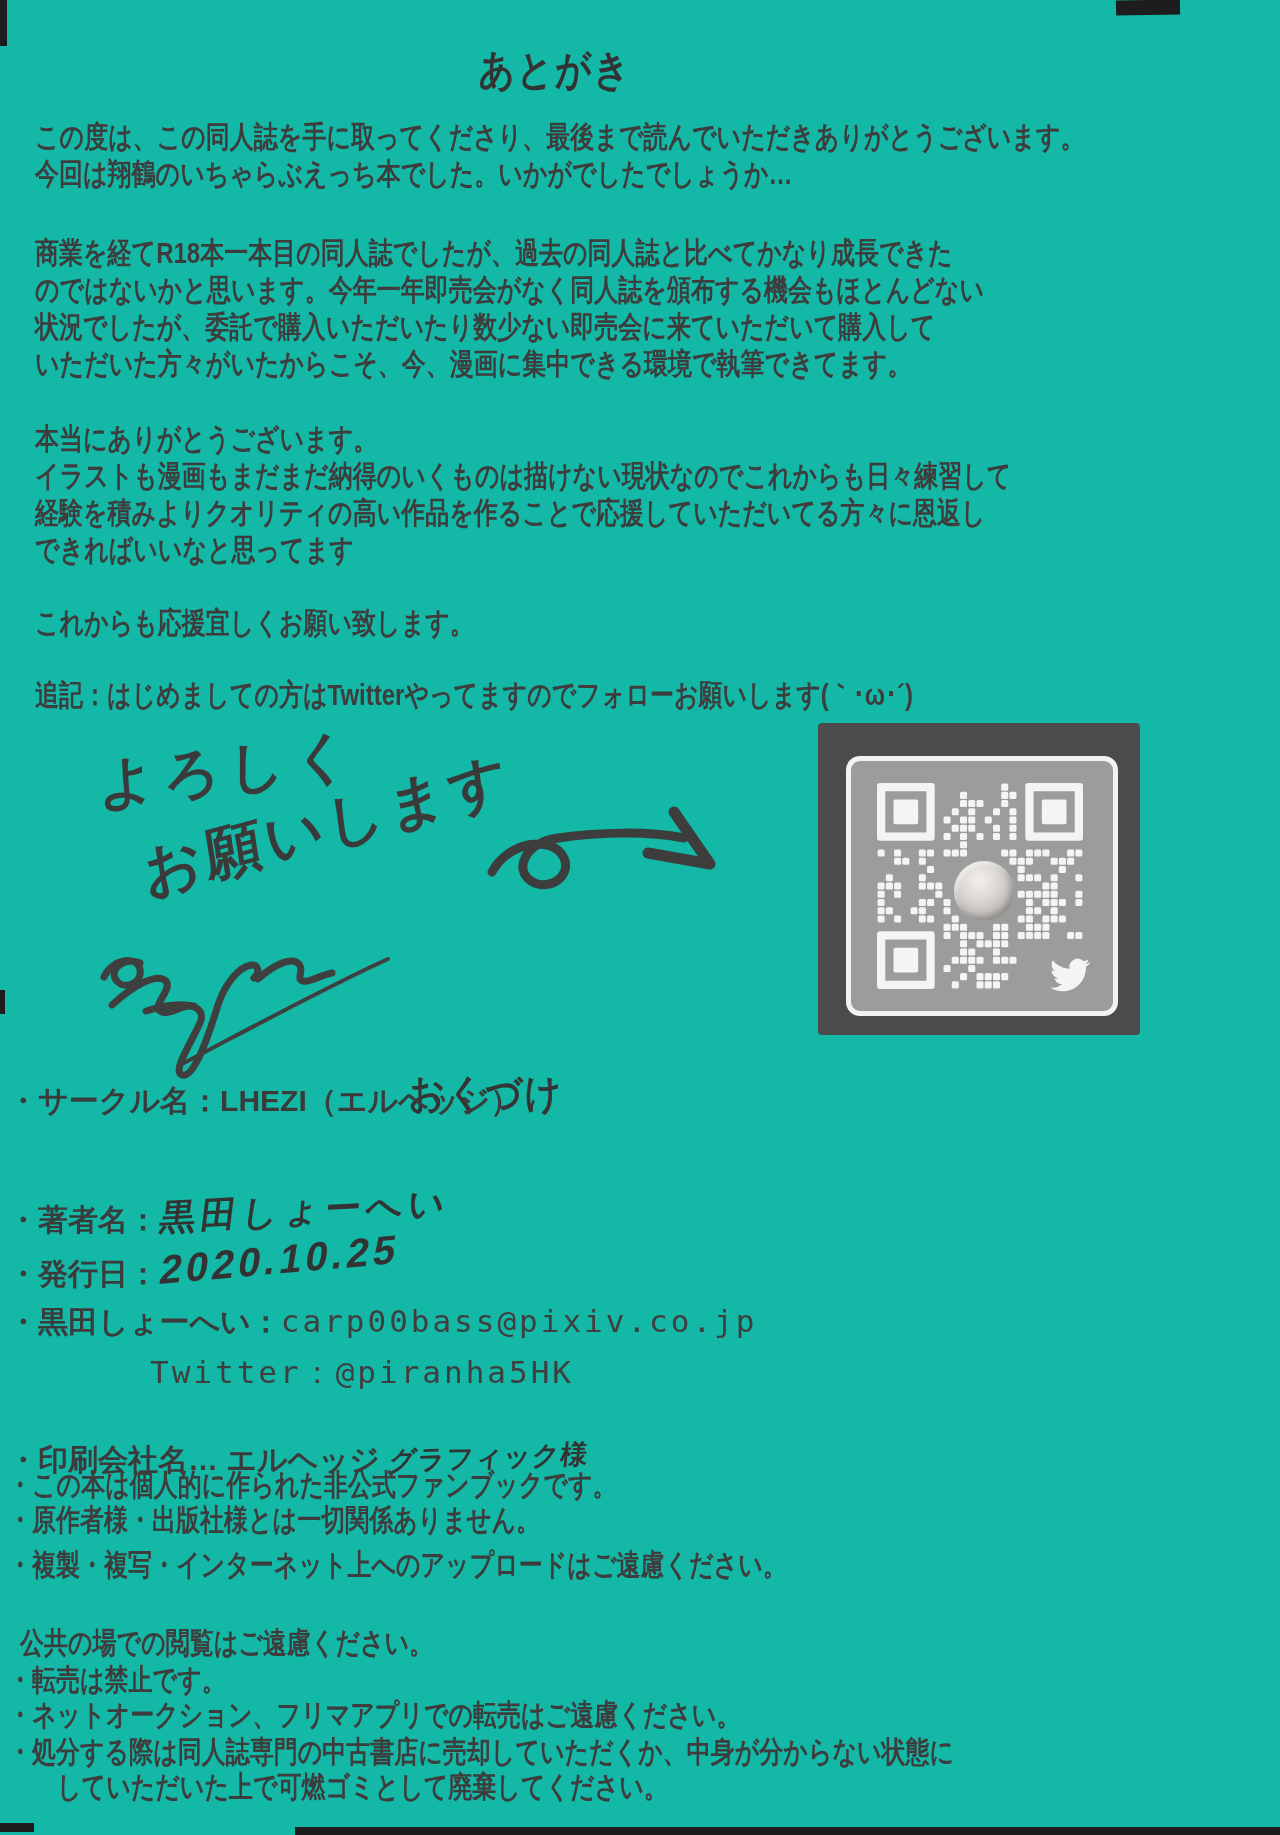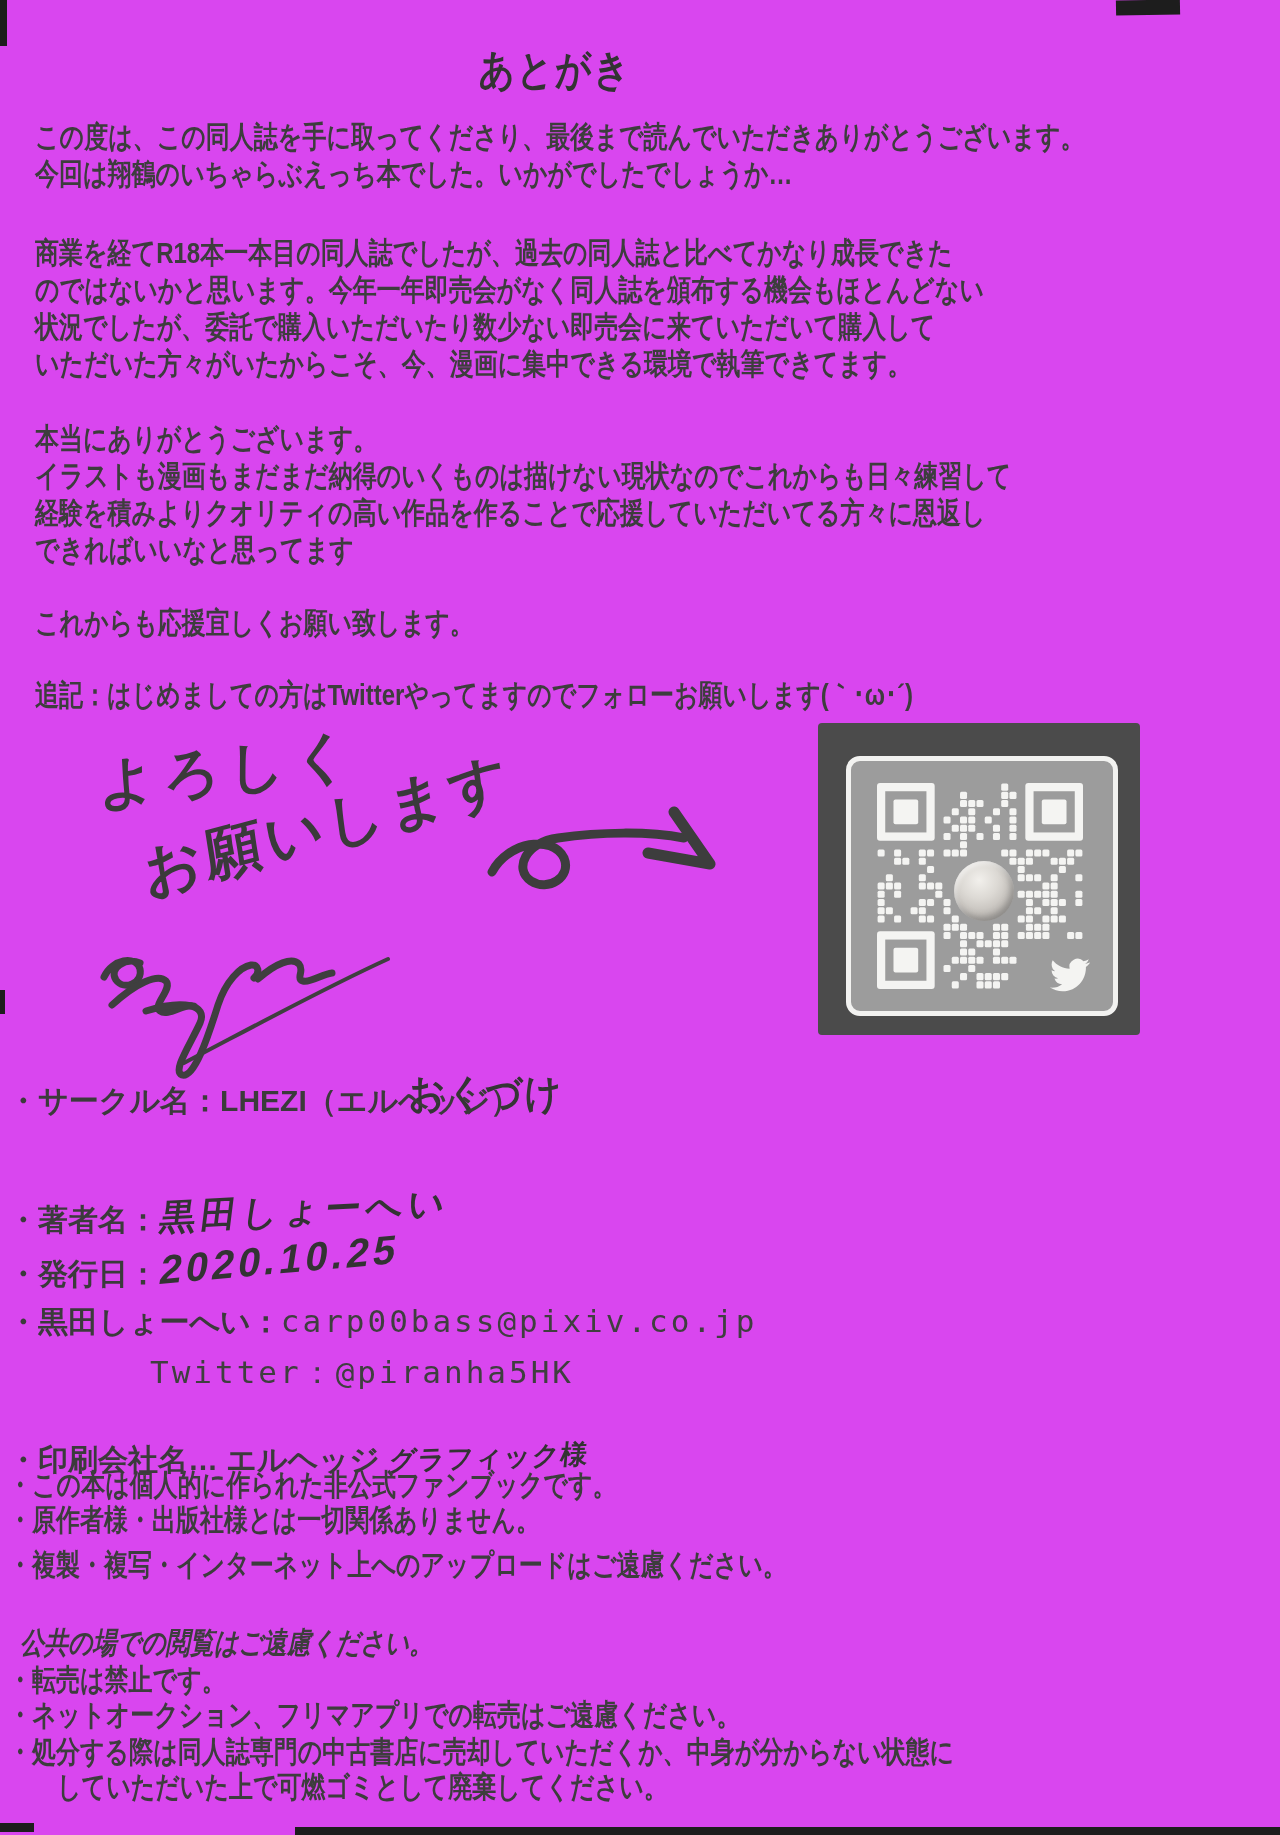--- a/index.html
+++ b/index.html
@@ -1,20 +1,20 @@
 <!DOCTYPE html>
 <html><head>
 <meta charset="utf-8">
 <style>
   html,body{margin:0;padding:0;background:#e8e8e8;}
   .page{
     position:relative;
     width:1280px;height:1835px;
     margin:0 auto;
-    background:#d946ef;
+    background:#14b8a6;
     overflow:hidden;
     font-family:"Liberation Sans","DejaVu Sans",sans-serif;
     color:#3c3c3c;
   }
   
   .jblock{position:absolute;left:35px;}
   .jline{
     white-space:nowrap;
     font-weight:700;
     font-size:30px;
@@ -334,21 +334,21 @@
 
   <div class="jblock" style="left:8px;top:1466px;">
     <div class="jline">・この本は個人的に作られた非公式ファンブックです。</div>
   </div>
   <div class="jblock" style="left:8px;top:1501px;">
     <div class="jline">・原作者様・出版社様とは一切関係ありません。</div>
   </div>
   <div class="jblock" style="left:8px;top:1546px;">
     <div class="jline">・複製・複写・インターネット上へのアップロードはご遠慮ください。</div>
   </div>
-  <div class="jblock" style="left:20px;top:1624px;font-style:italic;">
+  <div class="jblock" style="left:20px;top:1624px;">
     <div class="jline">公共の場での閲覧はご遠慮ください。</div>
   </div>
   <div class="jblock" style="left:8px;top:1661px;">
     <div class="jline">・転売は禁止です。</div>
   </div>
   <div class="jblock" style="left:8px;top:1696px;">
     <div class="jline">・ネットオークション、フリマアプリでの転売はご遠慮ください。</div>
   </div>
   <div class="jblock" style="left:8px;top:1733px;">
     <div class="jline">・処分する際は同人誌専門の中古書店に売却していただくか、中身が分からない状態に</div>

